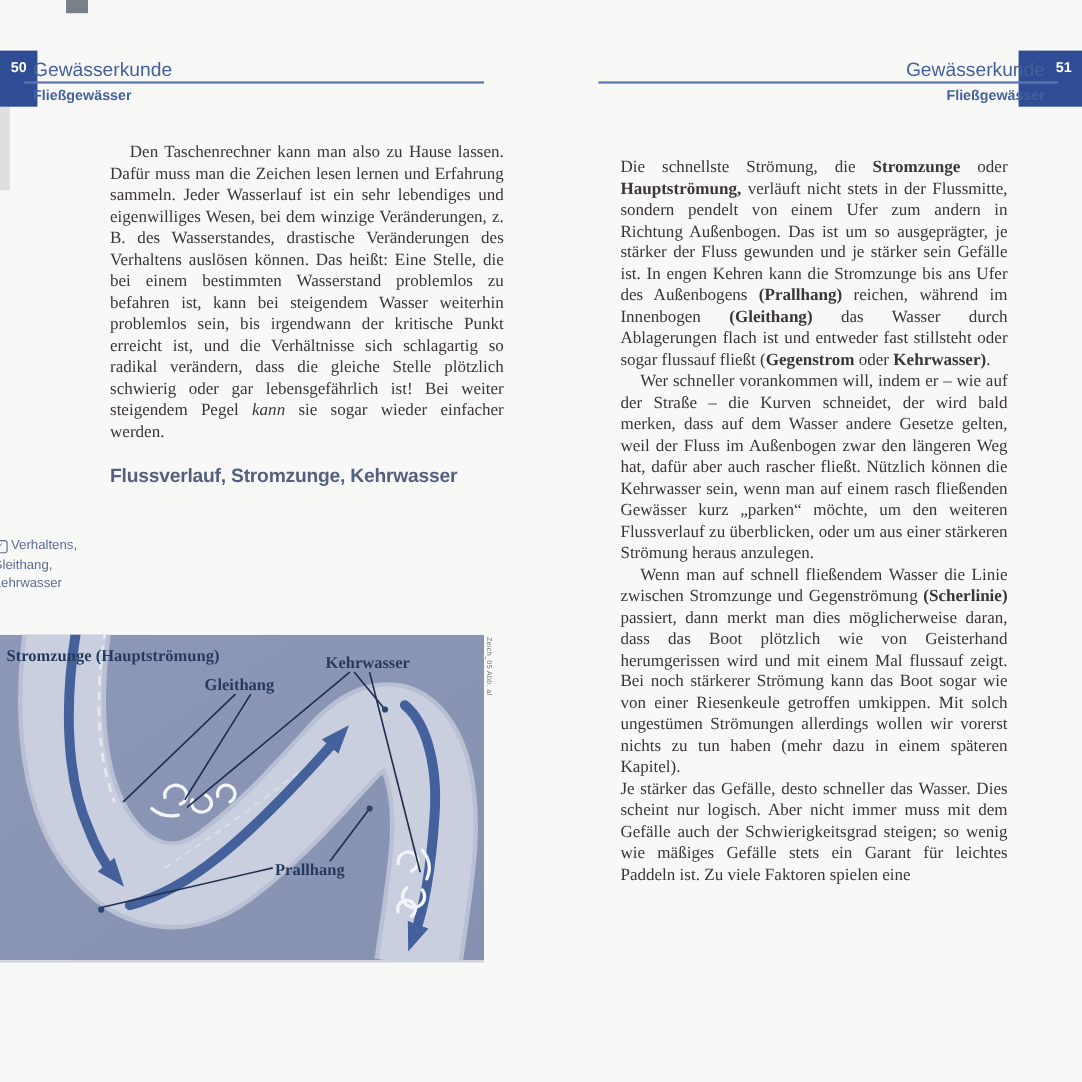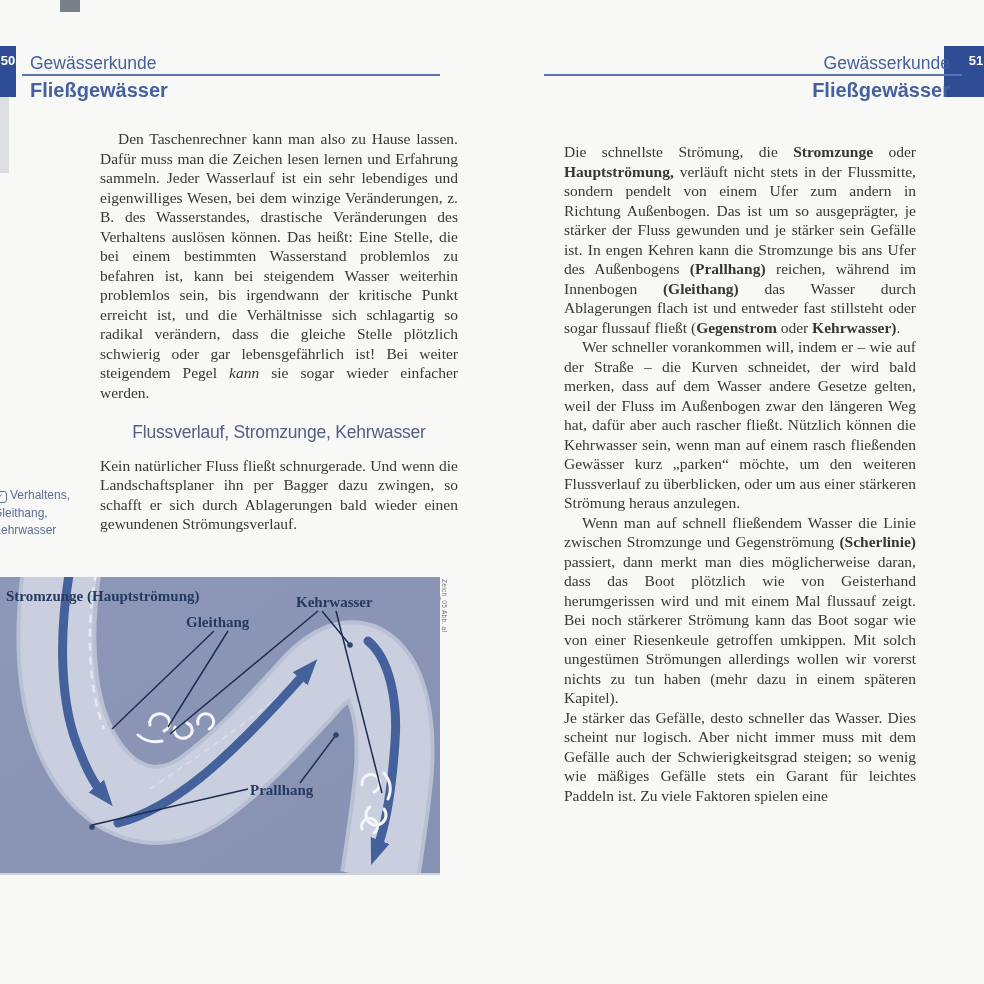--- a/index.html
+++ b/index.html
@@ -3,54 +3,54 @@
 <meta charset="utf-8">
 <style>
   html,body{margin:0;padding:0;}
   body{
     width:984px;height:984px;position:relative;overflow:hidden;
     background:#f8f8f6;
     font-family:"Liberation Serif", serif;
   }
   
   .pagenum-box{
-    position:absolute;top:46px;width:16px;height:51px;
+    position:absolute;top:46px;width:34px;height:51px;
     background:#2e4d94;color:#fff;
     font-family:"Liberation Sans", sans-serif;font-weight:bold;font-size:13px;
     text-align:center;line-height:30px;
   }
   .box-left{left:0;}
   .box-right{right:0;padding-left:24px;}
   .header-title{
     position:absolute;top:53px;
     font-family:"Liberation Sans", sans-serif;font-size:17.5px;color:#44619e;
   }
   .header-sub{
     position:absolute;top:79px;
-    font-family:"Liberation Sans", sans-serif;font-size:20px;font-weight:bold;color:#44619e;text-align:right;
+    font-family:"Liberation Sans", sans-serif;font-size:13px;font-weight:bold;color:#44619e;text-align:right;
   }
   .header-rule{
     position:absolute;top:74px;height:2px;background:#5b74ad;
   }
   .edge-mark{position:absolute;left:60px;top:0;width:20px;height:12px;background:#7a8089;}
   .edge-strip{position:absolute;left:0;top:97px;width:9px;height:76px;background:#dcdee0;}
   
   .col{
     position:absolute;
     font-size:15.5px;line-height:19.5px;color:#3a3634;
     text-align:justify;
   }
   .col p{margin:0;}
   .col p.indent{text-indent:18px;}
   #left-col{left:100px;top:129px;width:358px;}
   #right-col{left:564px;top:142px;width:352px;}
   .section-heading{
-    font-family:"Liberation Sans", sans-serif;font-weight:normal;
+    font-family:"Liberation Sans", sans-serif;font-weight:bold;
     font-size:17.5px;color:#546080;letter-spacing:-0.2px;
-    margin:21px 0 13px 0 !important;text-align:center;
+    margin:21px 0 13px 0 !important;text-align:left;
   }
   
   #margin-note{
     position:absolute;left:-7px;top:487px;width:104px;
     font-family:"Liberation Sans", sans-serif;font-size:12px;line-height:17.5px;
     color:#5d6d95;
   }
   .gloss-icon{
     display:inline-block;width:12px;height:10px;border:1.3px solid #5d6d95;border-radius:3px;
     font-size:8px;line-height:9px;text-align:center;color:#5d6d95;vertical-align:0px;margin-right:3px;
@@ -80,21 +80,20 @@
 <div class="header-sub" style="left:30px;">Fließgewässer</div>
 
 <div class="pagenum-box box-right">51</div>
 <div class="header-title" style="right:34px;">Gewässerkunde</div>
 <div class="header-rule" style="left:544px;width:418px;"></div>
 <div class="header-sub" style="right:34px;">Fließgewässer</div>
 
 <div class="col" id="left-col">
   <p class="indent"><span>Den Taschenrechner kann man also zu Hause lassen. Dafür muss man die Zeichen lesen lernen und Erfahrung sammeln. Jeder Wasserlauf ist ein sehr lebendiges und eigenwilliges Wesen, bei dem winzige Veränderungen, z. B. des Wasserstandes, drastische Veränderungen des Verhaltens auslösen können. Das heißt: Eine Stelle, die bei einem bestimmten Wasserstand problemlos zu befahren ist, kann bei steigendem Wasser weiterhin problemlos sein, bis irgendwann der kritische Punkt erreicht ist, und die Verhältnisse sich schlagartig so radikal verändern, dass die gleiche Stelle plötzlich schwierig oder gar lebensgefährlich ist! Bei weiter steigendem Pegel </span><span style="font-style: italic;">kann</span><span> sie sogar wieder einfacher werden.</span></p>
   <p class="section-heading">Flussverlauf, Stromzunge, Kehrwasser</p>
-  <p>Kein natürlicher Fluss fließt schnurgerade. Und wenn die Landschaftsplaner ihn per Bagger dazu zwingen, so schafft er sich durch Ablagerungen bald wieder einen gewundenen Strömungsverlauf.</p>
 </div>
 
 <div id="margin-note">
   <span class="gloss-icon">✓</span><span>Verhaltens,</span><br>
   <span>Gleithang,</span><br>
   <span>Kehrwasser</span>
 </div>
 
 <svg id="diagram" viewBox="0 0 440 296">
   <defs>

